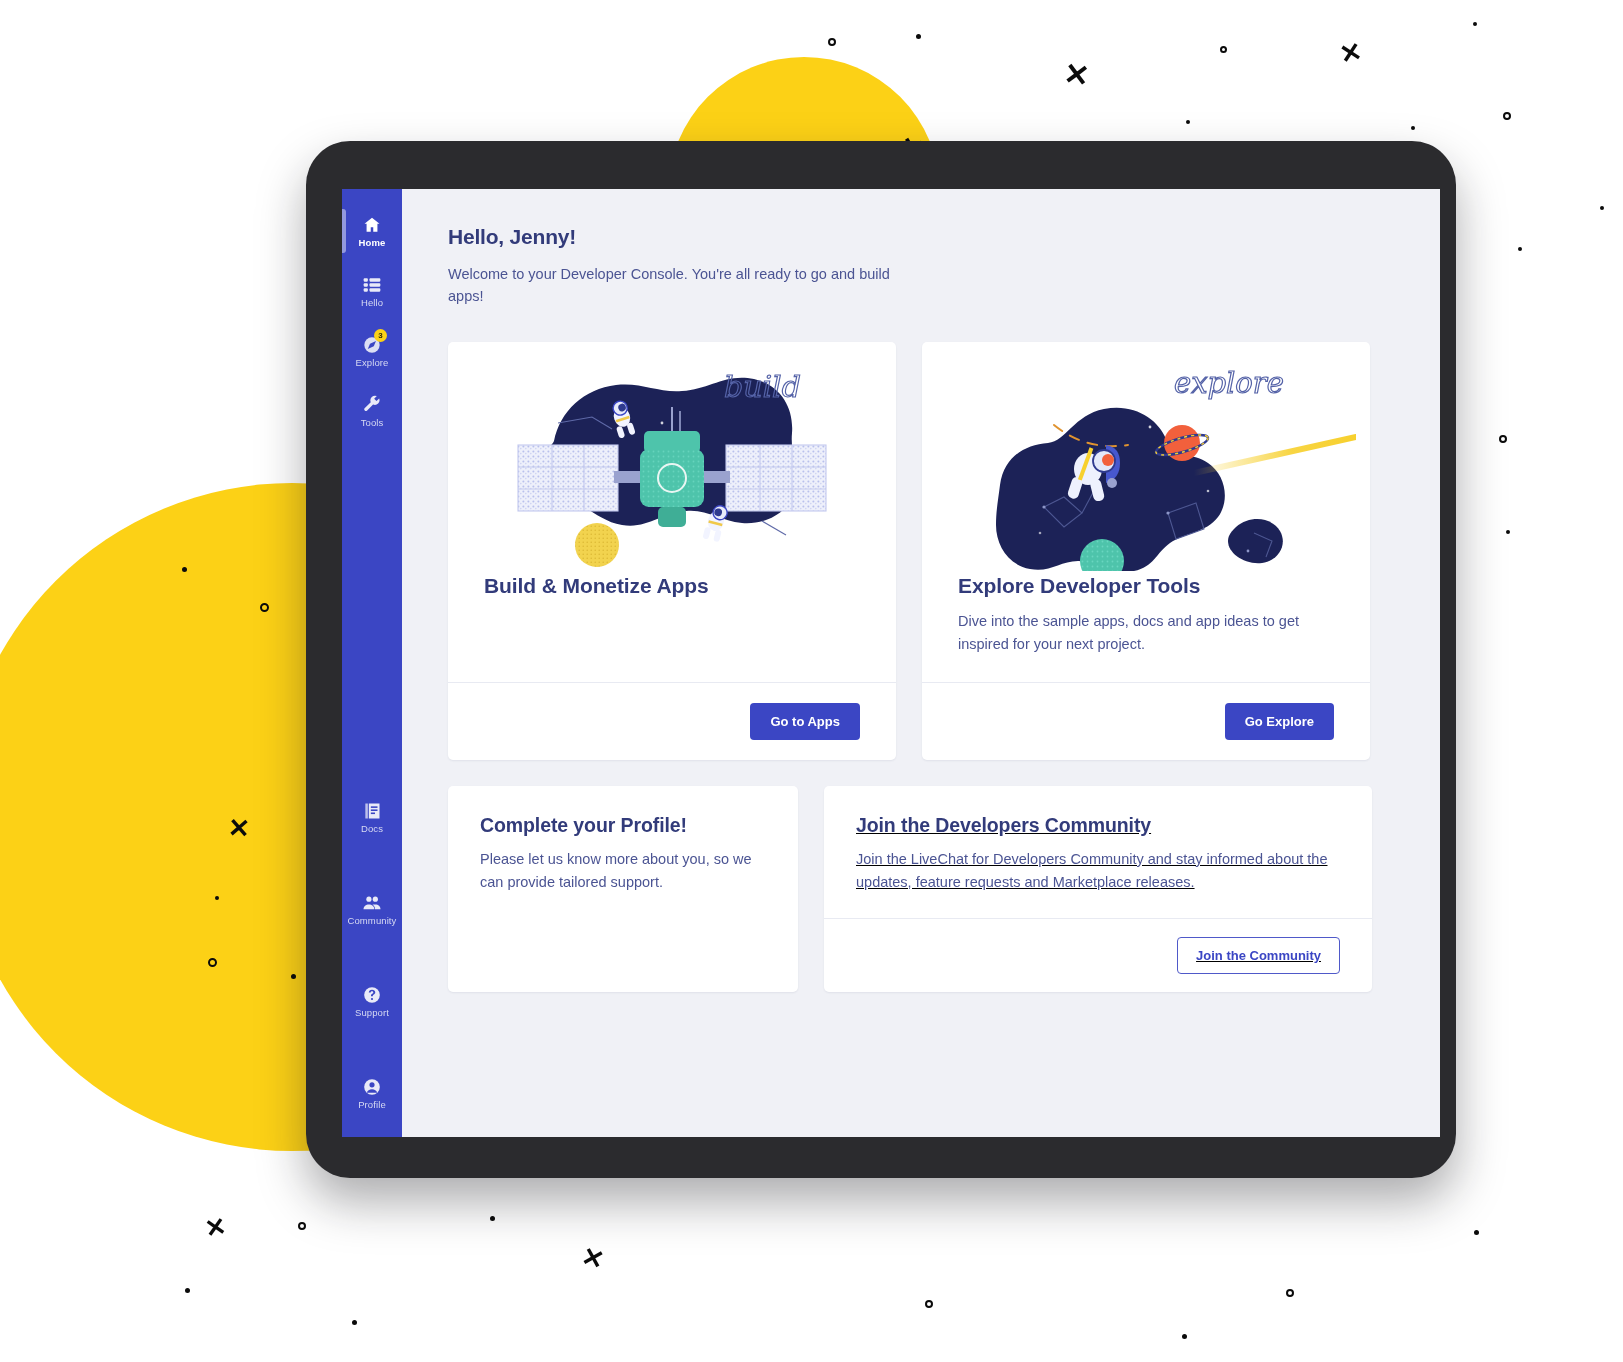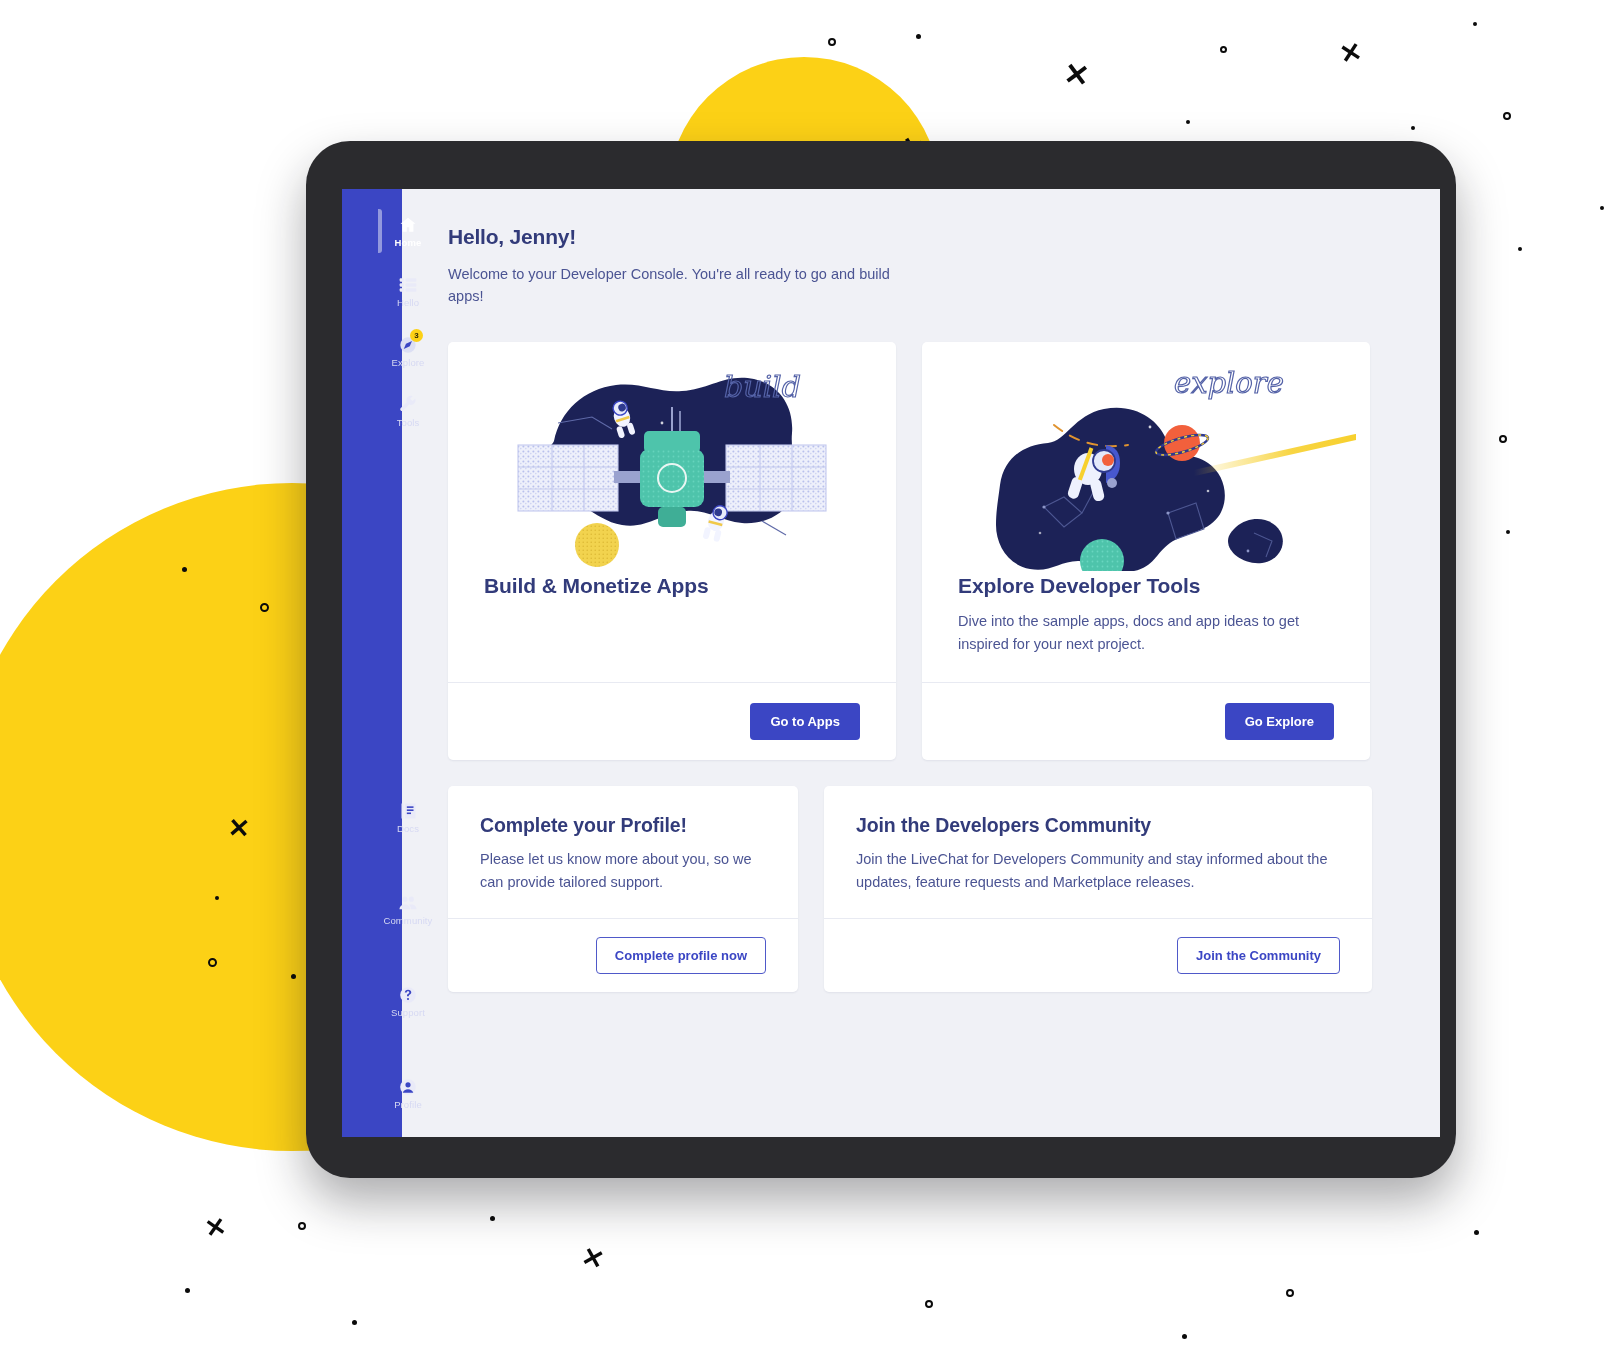--- a/index.html
+++ b/index.html
@@ -87,21 +87,20 @@
   
   #sidebar {
     width: 60px;
     flex: 0 0 60px;
     background: #3b46c4;
     position: relative;
     display: flex;
     flex-direction: column;
     padding-top: 12px;
     padding-bottom: 14px;
-    padding-left: 36px;
   }
   .nav-group-top { display: flex; flex-direction: column; }
   .nav-spacer { flex: 1 1 auto; }
   .nav-group-bottom { display: flex; flex-direction: column; gap: 32px; }
 
   .nav-item {
     position: relative;
     width: 60px;
     height: 60px;
     display: flex;
@@ -235,21 +234,21 @@
     padding: 10px 18px;
     cursor: pointer;
     font-family: "Liberation Sans", sans-serif;
     white-space: nowrap;
   }
 
   .row-top { margin-bottom: 26px; }
   .card-build { width: 448px; }
   .card-explore { width: 448px; }
   .card-profile { width: 350px; }
-  .card-community { width: 548px; }
+  .card-community { width: 548px; text-decoration: underline; }
 
   .card-sm .card-body { padding: 28px 32px 24px 32px; }
   .card-sm .card-title { font-size: 19.5px; margin-bottom: 11px; }
   .card-sm .card-footer { padding: 18px 32px; }
 
   .handwriting { font-family: "DejaVu Serif", serif; }
 </style>
 </head>
 <body>
 
@@ -553,23 +552,20 @@
           </section>
         </div>
 
         <div class="card-row">
 
           <section class="card card-sm card-profile">
             <div class="card-body">
               <h2 class="card-title">Complete your Profile!</h2>
               <p class="card-text">Please let us know more about you, so we can provide tailored support.</p>
             </div>
-            <div class="card-footer">
-              <button class="btn-outline">Complete profile now</button>
-            </div>
           </section>
 
           <section class="card card-sm card-community">
             <div class="card-body">
               <h2 class="card-title">Join the Developers Community</h2>
               <p class="card-text">Join the LiveChat for Developers Community and stay informed about the updates, feature requests and Marketplace releases.</p>
             </div>
             <div class="card-footer">
               <button class="btn-outline">Join the Community</button>
             </div>

